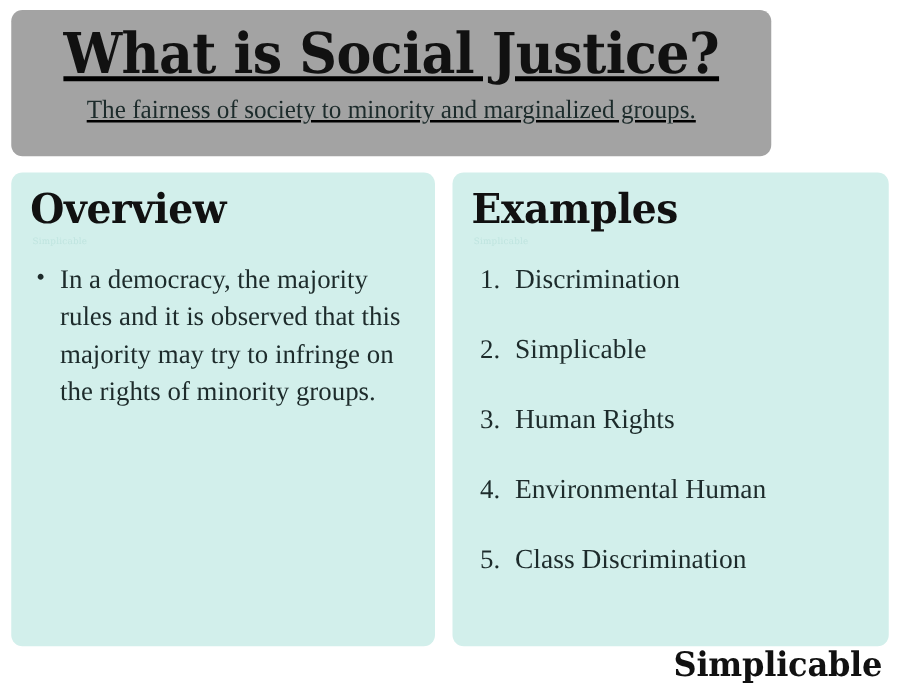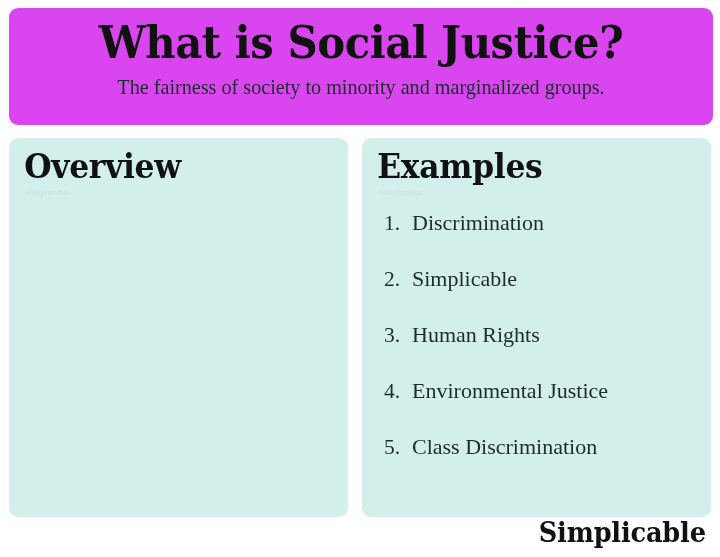--- a/index.html
+++ b/index.html
@@ -21,27 +21,28 @@
     width: 720px;
     height: 557px;
     background: #ffffff;
   }
 
   
   .header-card {
     position: absolute;
     left: 9px;
     top: 8px;
-    width: 704px;
+    width: 608px;
     height: 117px;
-    background: #d946ef;
+    background: #a3a3a3;
     border-radius: 9px;
     box-sizing: border-box;
     text-align: center;
     overflow: hidden;
+    text-decoration: underline;
   }
   .header-title {
     margin: 0;
     padding-top: 6px;
     font-family: "DejaVu Serif", "Liberation Serif", serif;
     font-weight: 700;
     font-size: 45px;
     line-height: 58px;
     letter-spacing: -0.5px;
     color: #111111;
@@ -165,30 +166,31 @@
 
   <div class="header-card">
     <h1 class="header-title">What is Social Justice?</h1>
     <p class="header-subtitle">The fairness of society to minority and marginalized groups.</p>
   </div>
 
   <div class="card card-left">
     <h2 class="card-heading">Overview</h2>
     <p class="watermark">Simplicable</p>
     <ul class="bullet-list">
+      <li>In a democracy, the majority rules and it is observed that this majority may try to infringe on the rights of minority groups.</li>
     </ul>
   </div>
 
   <div class="card card-right">
     <h2 class="card-heading">Examples</h2>
     <p class="watermark">Simplicable</p>
     <ol class="num-list">
       <li>Discrimination</li>
       <li>Simplicable</li>
       <li>Human Rights</li>
-      <li>Environmental Justice</li>
+      <li>Environmental Human</li>
       <li>Class Discrimination</li>
     </ol>
   </div>
 
   <div class="brand">Simplicable</div>
 
 </div>
 
 </body></html>

